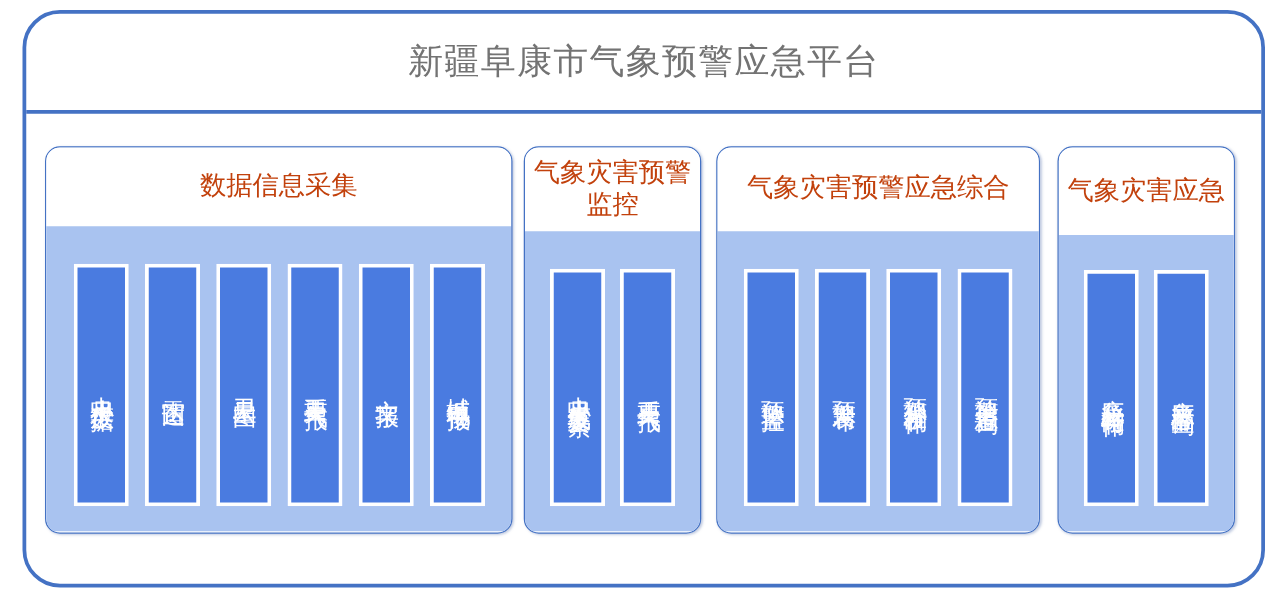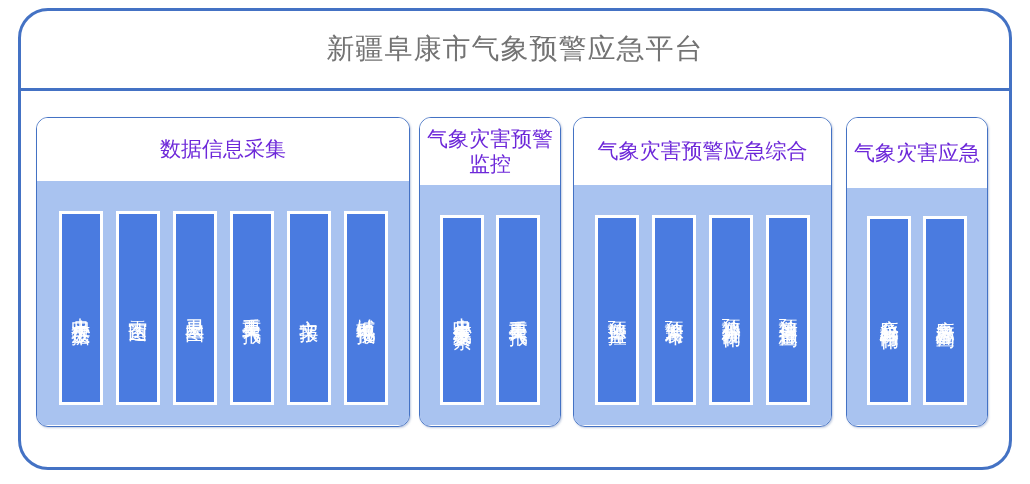--- a/index.html
+++ b/index.html
@@ -72,21 +72,21 @@
     width: 100%;
     background: #ffffff;
     display: flex;
     align-items: center;
     justify-content: center;
     text-align: center;
     padding: 0 6px;
   }
   .panel-title {
     font-size: 21px;
-    color: #6d28d9;
+    color: #c2410c;
     line-height: 1.18;
     font-weight: 400;
   }
   .panel-body {
     box-sizing: border-box;
     width: 100%;
     background: #A9C3F0;
     display: flex;
     align-items: center;
     justify-content: center;

